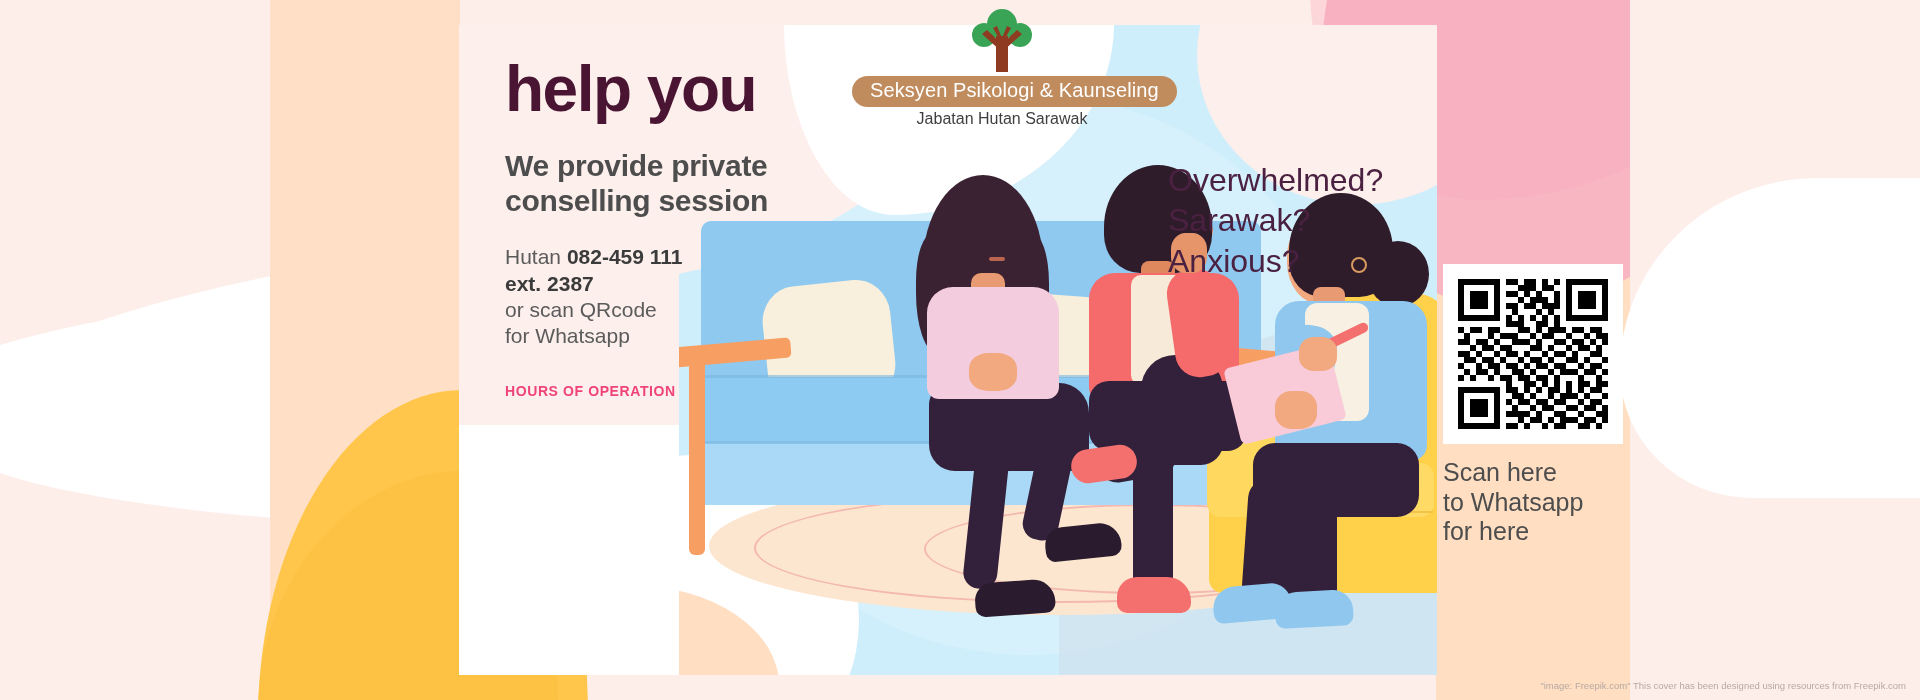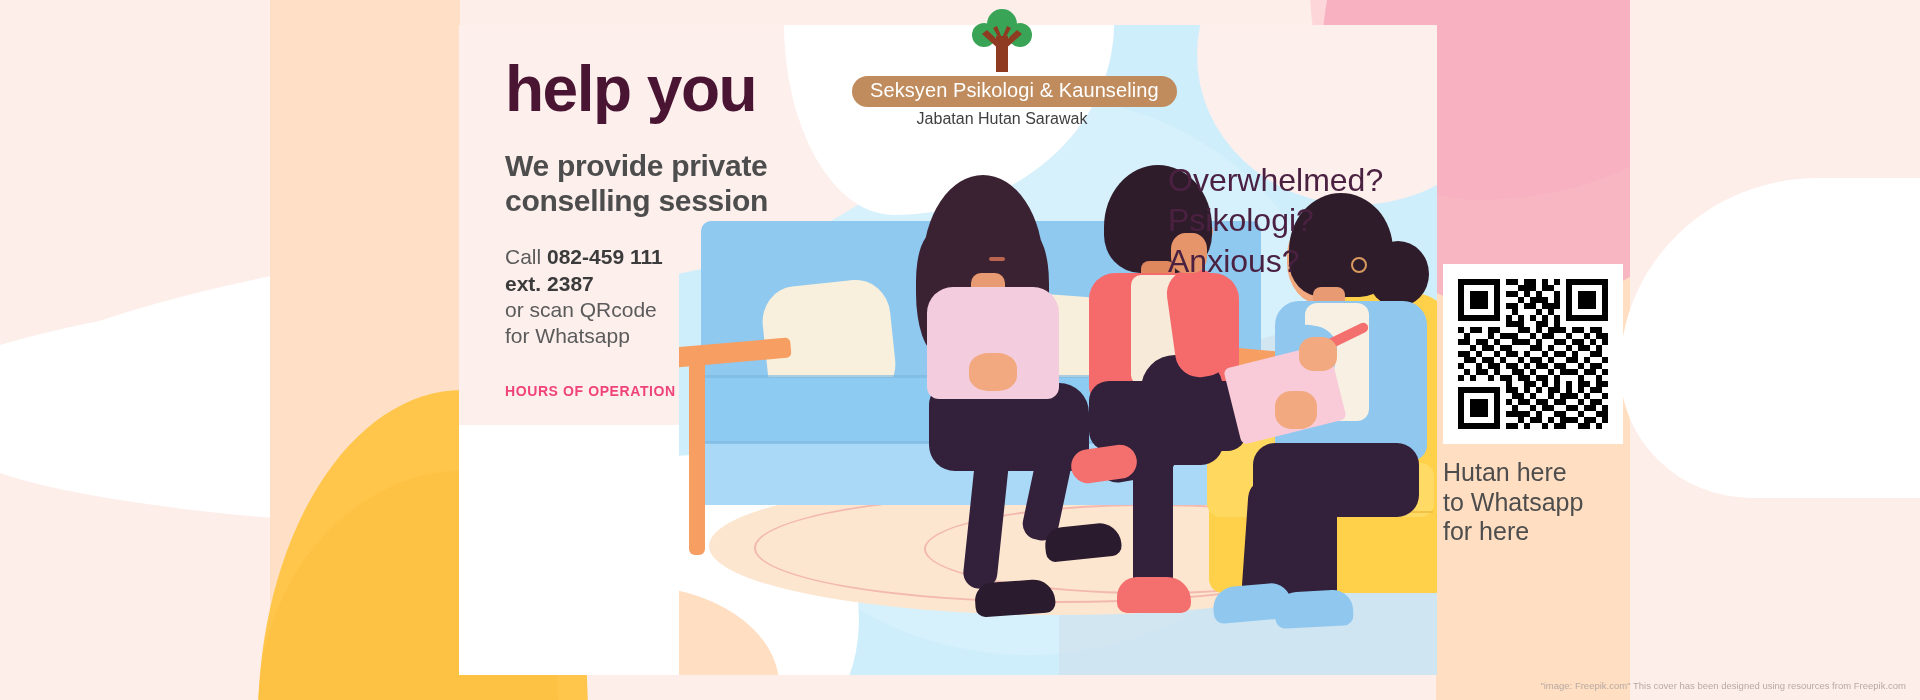--- a/index.html
+++ b/index.html
@@ -313,31 +313,31 @@
 
   <div id="txtcol">
     <div class="headline">
       <div>help you</div>
     </div>
     <div class="subhead">
       <div>We provide private</div>
       <div>conselling session</div>
     </div>
     <div class="calls">
-      <div><span>Call </span><b>082-459 111</b></div>
+      <div><span>Hutan </span><b>082-459 111</b></div>
       <div><b>ext. 2387</b></div>
       <div>or scan QRcode</div>
       <div>for Whatsapp</div>
     </div>
     <div class="hours-label">HOURS OF OPERATION</div>
   </div>
 
   <div id="quest">
     <div>Overwhelmed?</div>
-    <div>Psikologi?</div>
+    <div>Sarawak?</div>
     <div>Anxious?</div>
   </div>
 
   <div id="qrwrap">
     <div class="qrbox">
       <div class="qrgrid" id="qrgrid">
           <i style="background: rgb(0, 0, 0);"></i>
           <i style="background: rgb(0, 0, 0);"></i>
           <i style="background: rgb(0, 0, 0);"></i>
           <i style="background: rgb(0, 0, 0);"></i>
@@ -958,20 +958,20 @@
           <i style="background: rgb(255, 255, 255);"></i>
           <i style="background: rgb(255, 255, 255);"></i>
           <i style="background: rgb(0, 0, 0);"></i>
           <i style="background: rgb(0, 0, 0);"></i>
           <i style="background: rgb(255, 255, 255);"></i>
           <i style="background: rgb(0, 0, 0);"></i>
           <i style="background: rgb(255, 255, 255);"></i>
         </div>
     </div>
     <div class="scantxt">
-      <div>Hutan here</div>
+      <div>Scan here</div>
       <div>to Whatsapp</div>
       <div>for here</div>
     </div>
   </div>
 
   <div id="credit">"image: Freepik.com" This cover has been designed using resources from Freepik.com</div>
 </div>
 
 </body></html>

